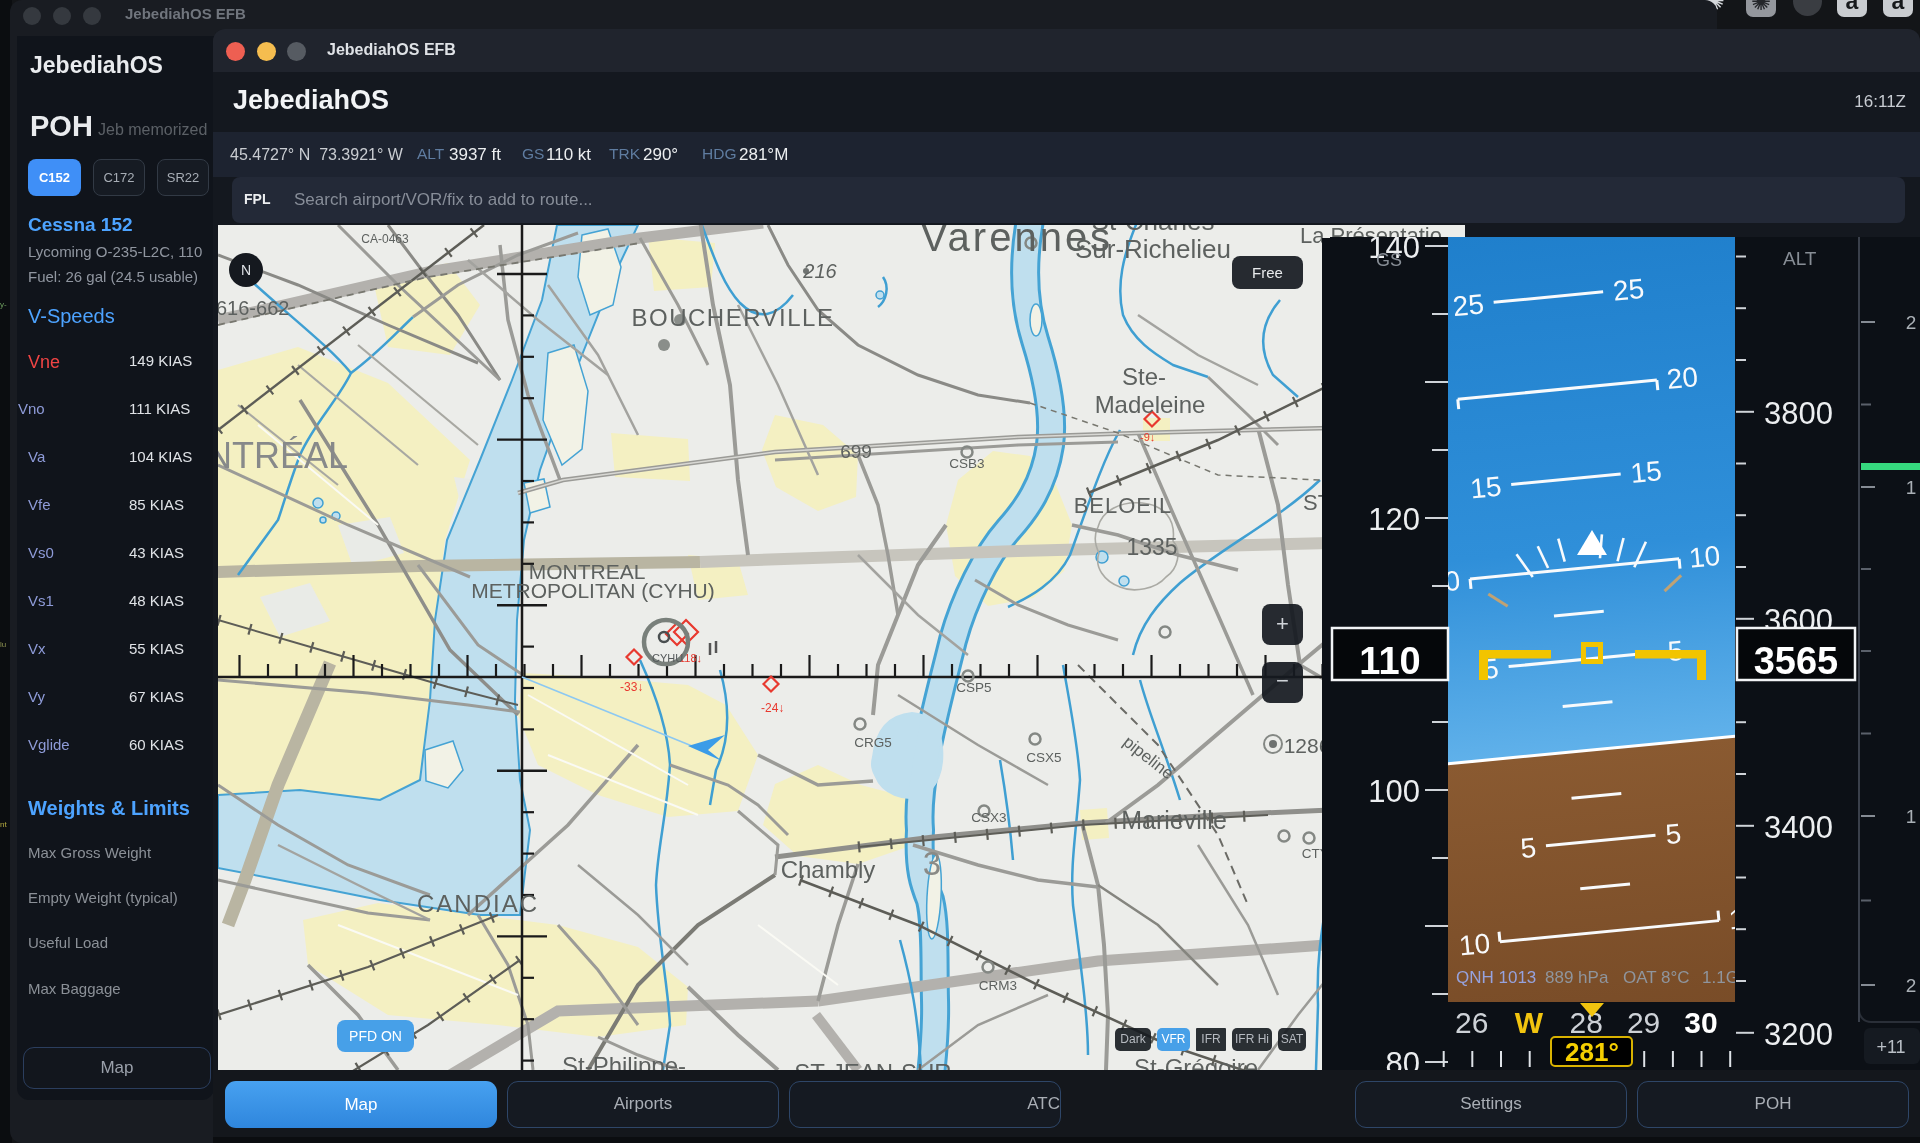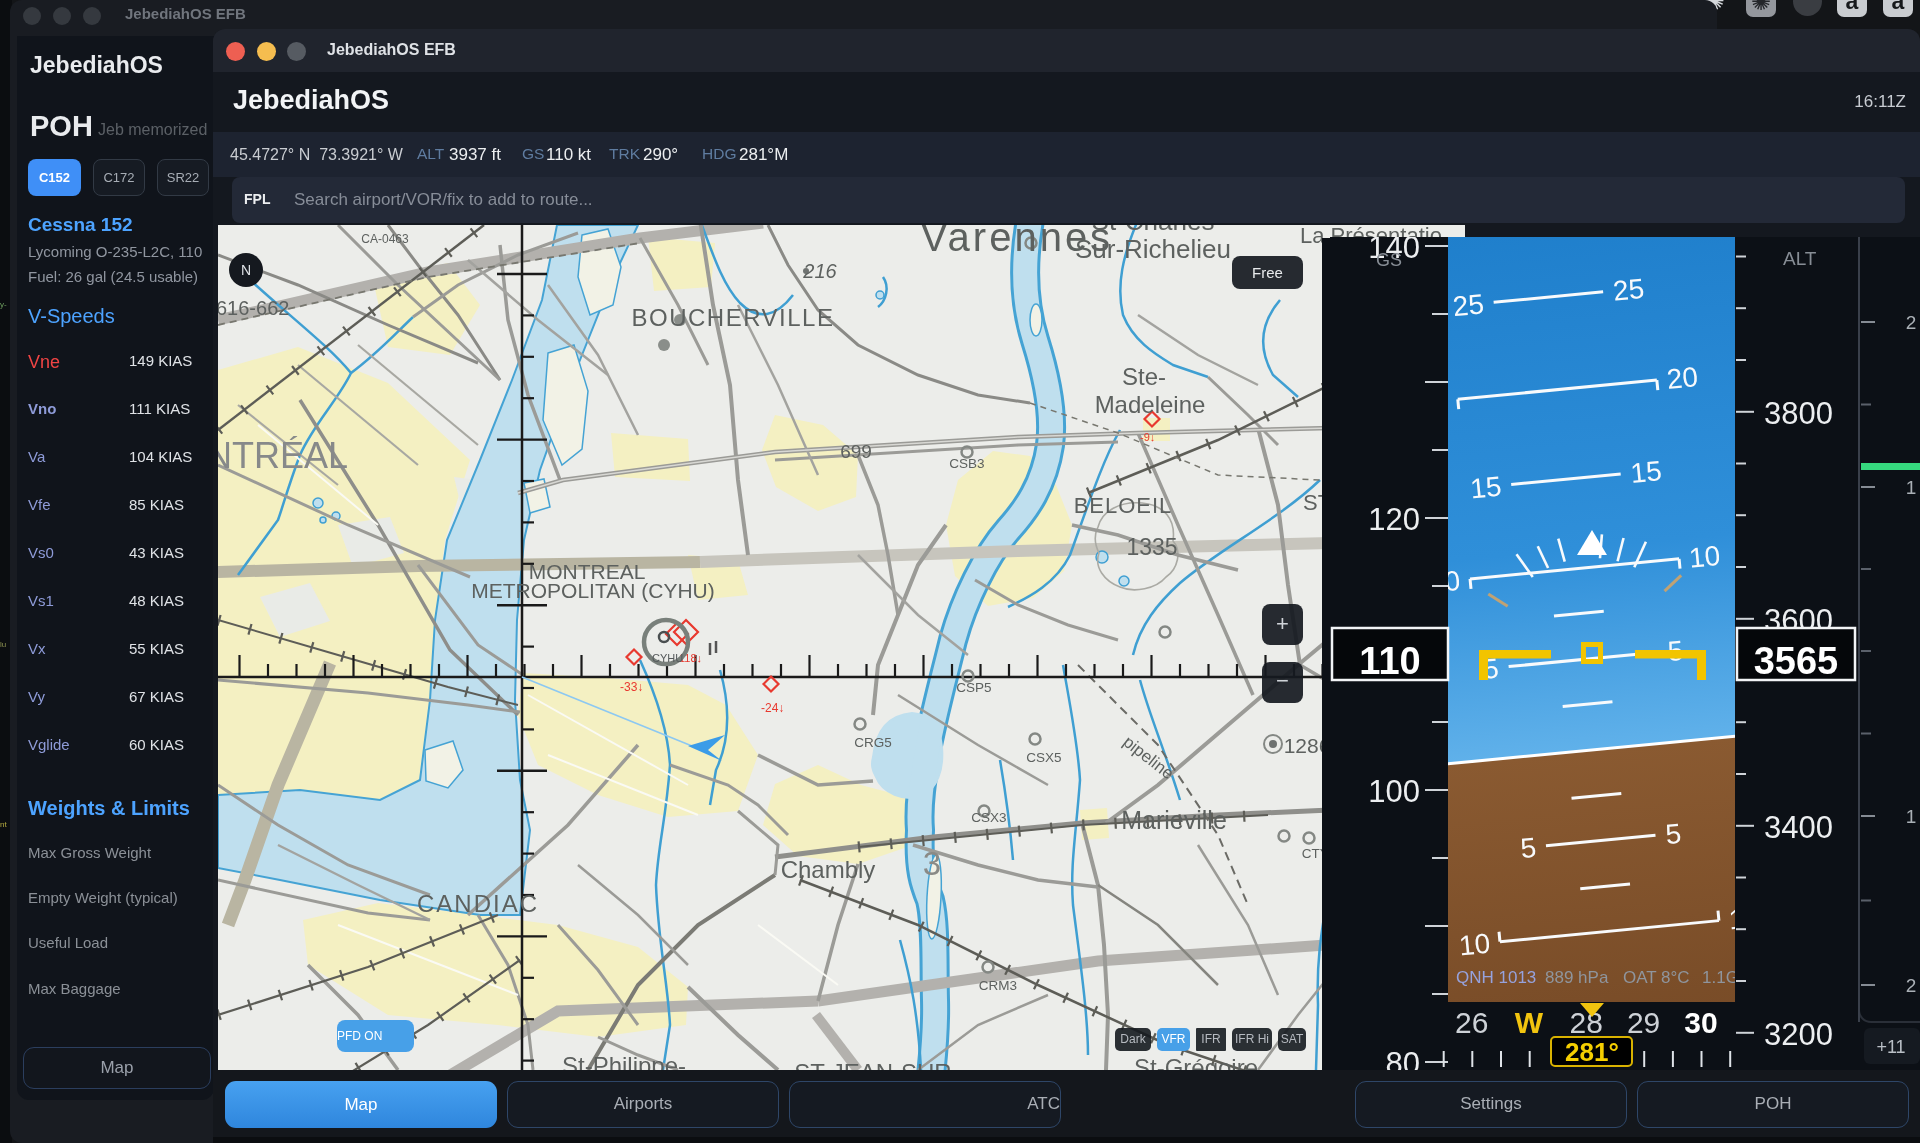--- a/index.html
+++ b/index.html
@@ -31,21 +31,21 @@
 <div class="abs" style="left:98px;top:121px;font-size:16px;color:#5b6066;">Jeb memorized</div>
 <div class="abs" style="left:28px;top:159px;width:53px;height:37px;border-radius:8px;background:#3f8ff7;color:#fff;font-size:13px;font-weight:bold;text-align:center;line-height:37px;">C152</div>
 <div class="abs" style="left:93px;top:159px;width:52px;height:37px;border-radius:8px;background:#161b23;border:1px solid #323a45;color:#a7adb5;font-size:13px;text-align:center;line-height:36px;">C172</div>
 <div class="abs" style="left:157px;top:159px;width:52px;height:37px;border-radius:8px;background:#161b23;border:1px solid #323a45;color:#a7adb5;font-size:13px;text-align:center;line-height:36px;">SR22</div>
 <div class="abs" style="left:28px;top:214px;font-size:19px;font-weight:bold;color:#4da3ff;">Cessna 152</div>
 <div class="abs" style="left:28px;top:243px;width:190px;font-size:15px;color:#9096a0;white-space:nowrap;">Lycoming O-235-L2C, 110</div>
 <div class="abs" style="left:28px;top:268px;font-size:15px;color:#9096a0;white-space:nowrap;">Fuel: 26 gal (24.5 usable)</div>
 <div class="abs" style="left:28px;top:305px;font-size:20px;font-weight:normal;color:#4da3ff;">V-Speeds</div>
 <div class="abs" style="left:28px;top:352px;font-size:18px;color:#ef4444;">Vne</div>
 <div class="abs" style="left:129px;top:352px;font-size:15px;color:#dfe2e6;">149 KIAS</div>
-<div class="abs" style="left:28px;top:400px;font-size:15px;color:#8e9bd8;font-weight:bold;">Vno</div>
+<div class="abs" style="left:18px;top:400px;font-size:15px;color:#8e9bd8;">Vno</div>
 <div class="abs" style="left:129px;top:400px;font-size:15px;color:#dfe2e6;">111 KIAS</div>
 <div class="abs" style="left:28px;top:448px;font-size:15px;color:#8e9bd8;">Va</div>
 <div class="abs" style="left:129px;top:448px;font-size:15px;color:#dfe2e6;">104 KIAS</div>
 <div class="abs" style="left:28px;top:496px;font-size:15px;color:#8e9bd8;">Vfe</div>
 <div class="abs" style="left:129px;top:496px;font-size:15px;color:#dfe2e6;">85 KIAS</div>
 <div class="abs" style="left:28px;top:544px;font-size:15px;color:#8e9bd8;">Vs0</div>
 <div class="abs" style="left:129px;top:544px;font-size:15px;color:#dfe2e6;">43 KIAS</div>
 <div class="abs" style="left:28px;top:592px;font-size:15px;color:#8e9bd8;">Vs1</div>
 <div class="abs" style="left:129px;top:592px;font-size:15px;color:#dfe2e6;">48 KIAS</div>
 <div class="abs" style="left:28px;top:640px;font-size:15px;color:#8e9bd8;">Vx</div>
@@ -346,21 +346,21 @@
   </div>
 
   <div class="abs" style="left:19px;top:148px;width:1673px;height:46px;background:#232937;border-radius:8px;"></div>
   <div class="abs" style="left:31px;top:162px;font-size:14px;font-weight:bold;color:#eceef0;">FPL</div>
   <div class="abs" style="left:81px;top:161px;font-size:17px;color:#878d98;">Search airport/VOR/fix to add to route...</div>
 
   <div class="abs circ" style="left:16px;top:224px;width:34px;height:34px;background:#15191f;color:#dfe2e6;font-size:14px;text-align:center;line-height:34px;">N</div>
   <div class="abs" style="left:1019px;top:227px;width:71px;height:33px;background:rgba(21,25,31,.92);border-radius:8px;color:#e8eaec;font-size:15px;text-align:center;line-height:33px;">Free</div>
   <div class="abs" style="left:1049px;top:575px;width:41px;height:41px;background:rgba(21,25,31,.92);border-radius:8px;color:#cfd3d8;font-size:22px;text-align:center;line-height:39px;">+</div>
   <div class="abs" style="left:1049px;top:633px;width:41px;height:41px;background:rgba(21,25,31,.92);border-radius:8px;color:#cfd3d8;font-size:22px;text-align:center;line-height:37px;">−</div>
-  <div class="abs" style="left:124px;top:991px;width:77px;height:32px;background:#47a0e8;border-radius:8px;color:#fff;font-size:12px;line-height:32px;">PFD ON</div>
+  <div class="abs" style="left:124px;top:991px;width:77px;height:32px;background:#47a0e8;border-radius:8px;color:#fff;font-size:14px;text-align:center;line-height:32px;">PFD ON</div>
   <div class="abs" style="left:902px;top:999px;width:36px;height:23px;background:rgba(21,25,31,.9);border-radius:5px;color:#b6bac0;font-size:12px;text-align:center;line-height:23px;">Dark</div>
   <div class="abs" style="left:944px;top:999px;width:33px;height:23px;background:#47a0e8;border-radius:5px;color:#fff;font-size:12px;text-align:center;line-height:23px;">VFR</div>
   <div class="abs" style="left:983px;top:999px;width:30px;height:23px;background:rgba(21,25,31,.9);border-radius:1px;color:#b6bac0;font-size:12px;text-align:center;line-height:23px;">IFR</div>
   <div class="abs" style="left:1019px;top:999px;width:40px;height:23px;background:rgba(21,25,31,.9);border-radius:5px;color:#b6bac0;font-size:12px;text-align:center;line-height:23px;">IFR Hi</div>
   <div class="abs" style="left:1065px;top:999px;width:28px;height:23px;background:rgba(21,25,31,.9);border-radius:5px;color:#b6bac0;font-size:12px;text-align:center;line-height:23px;">SAT</div>
 
   <div class="abs" style="left:1109px;top:209px;width:10px;height:832px;background:#0c1016;"></div>
   <div class="abs" style="left:1117px;top:208px;width:590px;height:833px;">
     <svg width="590" height="833" viewBox="0 0 590 833" font-family="Liberation Sans, sans-serif">
 <defs>

